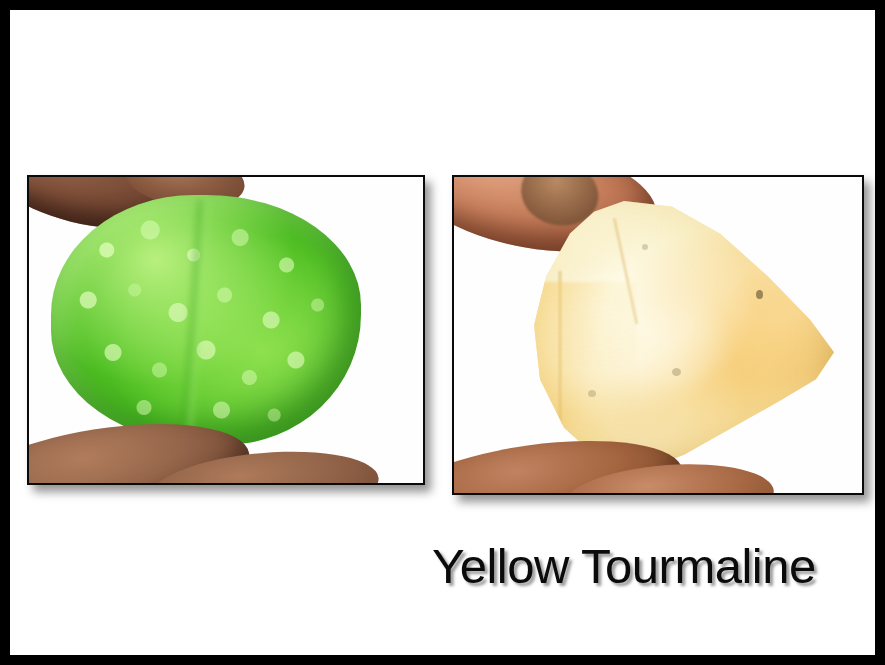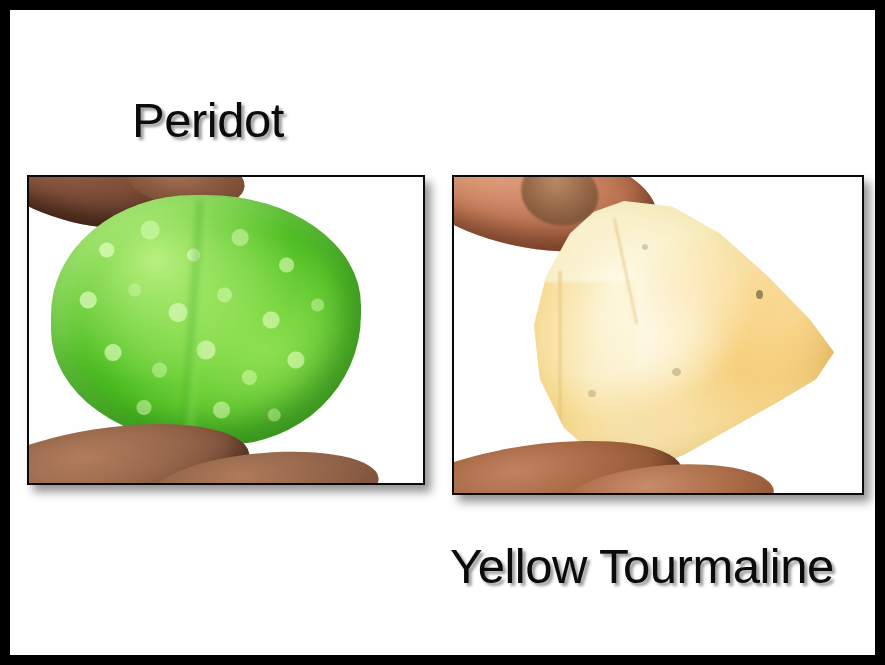--- a/index.html
+++ b/index.html
@@ -40,21 +40,21 @@
     white-space: nowrap;
     text-shadow: 3px 3px 3px rgba(120,120,120,0.75);
     line-height: 1;
   }
   .title-peridot {
     left: 122px;
     top: 86px;
     font-size: 49px;
   }
   .title-tourmaline {
-    left: 440px;
+    left: 422px;
     top: 532px;
     font-size: 49px;
   }
 
   
   .photo-frame {
     position: absolute;
     background: #ffffff;
     border: 2px solid #0a0a0a;
     box-sizing: border-box;
@@ -287,21 +287,20 @@
     background: linear-gradient(90deg, rgba(214,170,80,0.0), rgba(206,160,70,0.6), rgba(214,170,80,0.0));
     filter: blur(1.2px);
   }
 </style>
 </head>
 <body>
 
 <div class="slide">
   <div class="slide-inner">
 
-    <div class="title title-peridot">Peridot</div>
 
     <div class="photo-frame frame-peridot">
       <div class="photo-stage">
         <div class="finger p-finger-top"></div>
         <div class="finger p-finger-top2"></div>
         <div class="peridot-gem"></div>
         <div class="finger p-finger-bottom"></div>
         <div class="finger p-finger-bottom2"></div>
       </div>
     </div>

